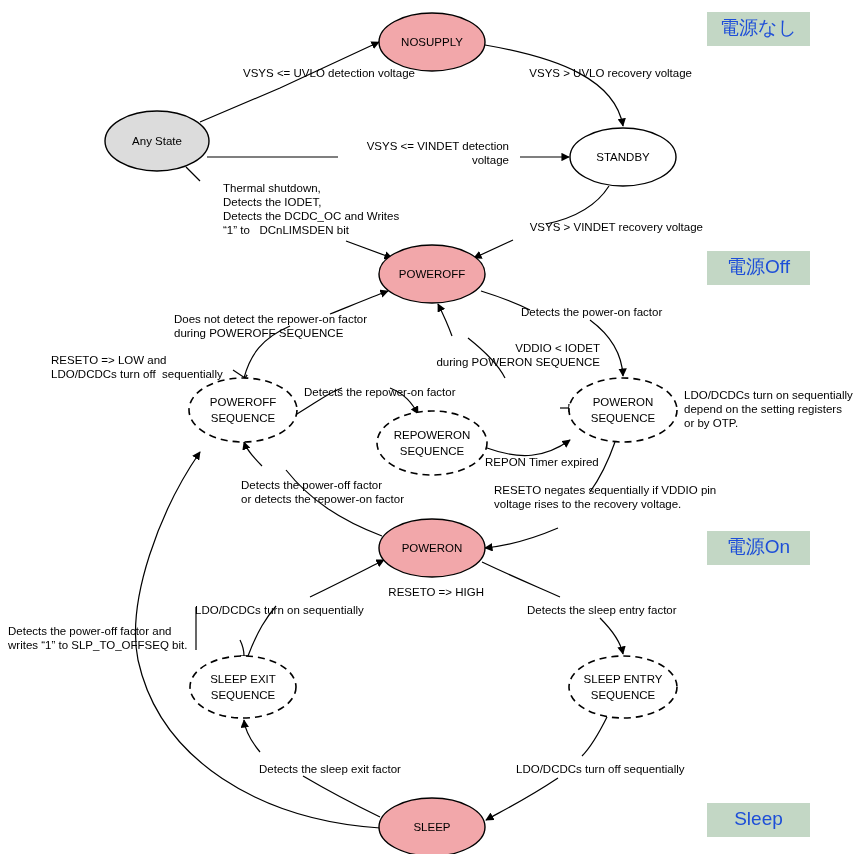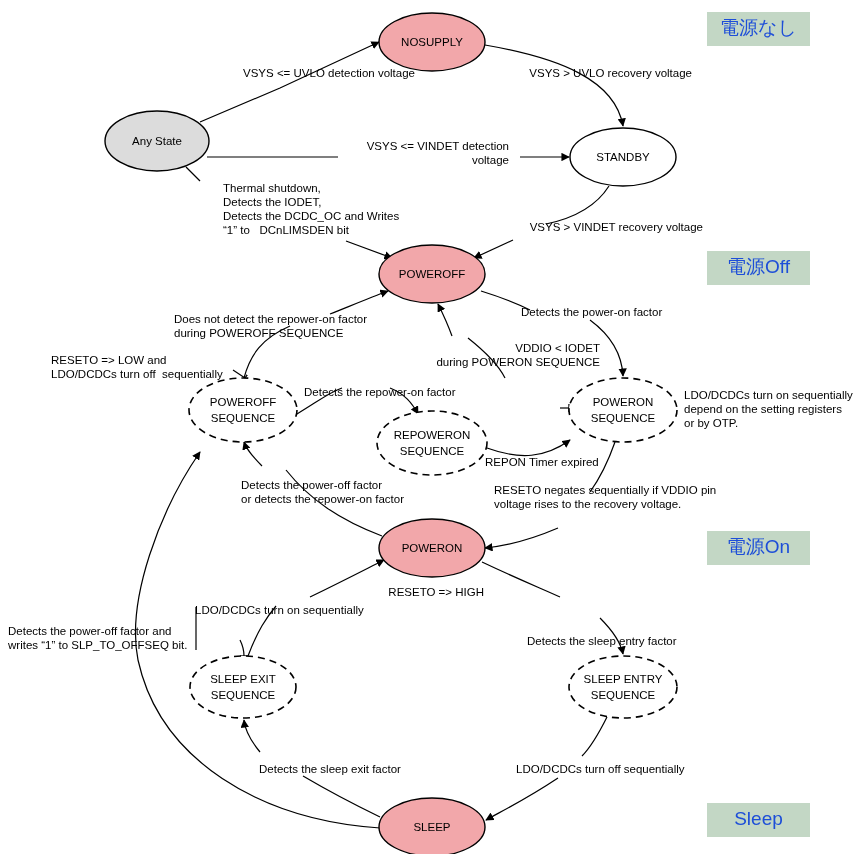--- a/index.html
+++ b/index.html
@@ -234,21 +234,21 @@
   <div class="edge-label" style="left:209px; top:478px; width:190px;margin-left:32px;">Detects the power-off factor
 or detects the repower-on factor</div>
 
   <div class="edge-label" style="left:494px; top:467px; width:250px;margin-top:16px;">RESETO negates sequentially if VDDIO pin
 voltage rises to the recovery voltage.</div>
 
   <div class="edge-label center" style="left:384px; top:585px; width:100px;">RESETO =&gt; HIGH</div>
 
   <div class="edge-label" style="left:195px; top:603px; width:190px;">LDO/DCDCs turn on sequentially</div>
 
-  <div class="edge-label" style="left:527px; top:603px; width:170px;margin-top:31px;">Detects the sleep entry factor</div>
+  <div class="edge-label" style="left:527px; top:603px; width:170px;">Detects the sleep entry factor</div>
 
   <div class="edge-label" style="left:8px; top:624px; width:210px;">Detects the power-off factor and
 writes “1” to SLP_TO_OFFSEQ bit.</div>
 
   <div class="edge-label" style="left:219px; top:762px; width:165px;padding-left:40px;">Detects the sleep exit factor</div>
 
   <div class="edge-label" style="left:516px; top:762px; width:195px;">LDO/DCDCs turn off sequentially</div>
 
   <div class="legend-box" style="left:707px; top:12px; width:103px; height:34px;">電源なし</div>
 

